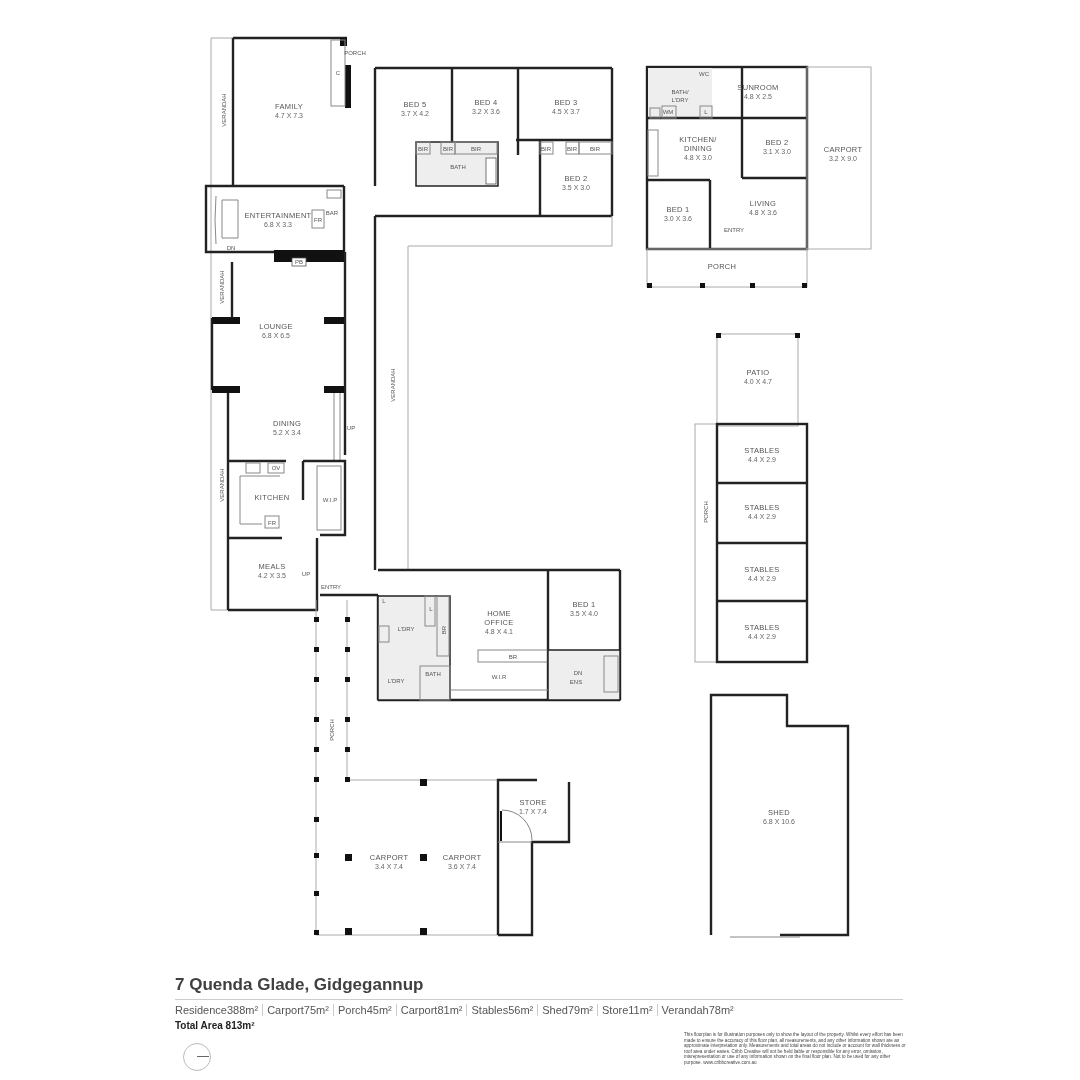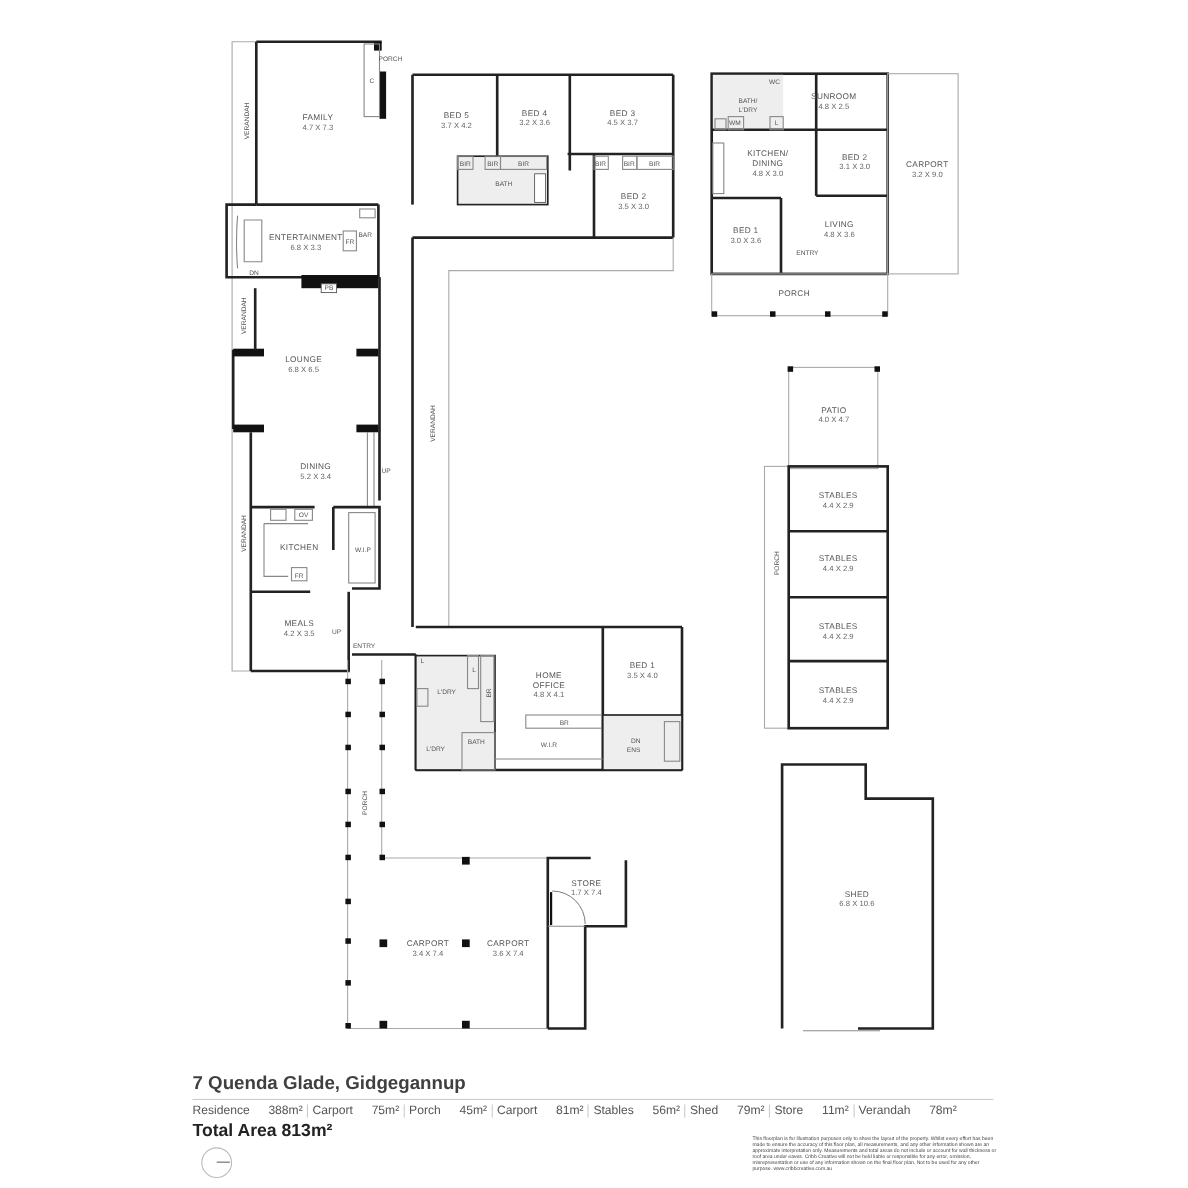--- a/index.html
+++ b/index.html
@@ -12,24 +12,24 @@
   .door{stroke:#666;stroke-width:0.8;fill:none;}
   .post{fill:#111;}
   .wet{fill:#eee;}
   .lbl{font-family:"Liberation Sans",sans-serif;font-size:7.5px;fill:#555;text-anchor:middle;letter-spacing:0.3px;}
   .dim{font-family:"Liberation Sans",sans-serif;font-size:7px;fill:#666;text-anchor:middle;}
   .sm{font-family:"Liberation Sans",sans-serif;font-size:6px;fill:#555;text-anchor:middle;}
   .footer{position:absolute;left:175px;top:975px;width:730px;}
   .title{font-size:17px;font-weight:bold;color:#404040;margin:0;line-height:20px;}
   .rule{position:absolute;left:175px;top:999px;width:728px;height:1px;background:#ccc;}
   .areas{position:absolute;left:175px;top:1004px;font-size:11px;color:#555;white-space:nowrap;display:flex;}
-  .areas .item{display:inline-flex;gap:17px;padding:0 4px;border-right:1px solid #ccc;}
+  .areas .item{display:inline-flex;gap:0;padding:0 4px;border-right:1px solid #ccc;}
   .areas .item:first-child{padding-left:0;}
   .areas .item:last-child{border-right:none;}
-  .total{position:absolute;left:175px;top:1020px;font-size:16px;font-weight:bold;color:#222;}
+  .total{position:absolute;left:175px;top:1020px;font-size:10px;font-weight:bold;color:#222;}
   .disclaimer{position:absolute;left:684px;top:1032px;width:225px;font-size:4.6px;line-height:5.6px;color:#444;}
   .compass{position:absolute;left:183px;top:1043px;width:26px;height:26px;border:1px solid #bbb;border-radius:50%;}
   .compass .needle{position:absolute;left:13px;top:12px;width:12px;height:1px;background:#666;}
 </style>
 </head>
 <body>
 
 <svg id="plan" viewBox="0 0 1080 960" xmlns="http://www.w3.org/2000/svg">
 
   <g>

